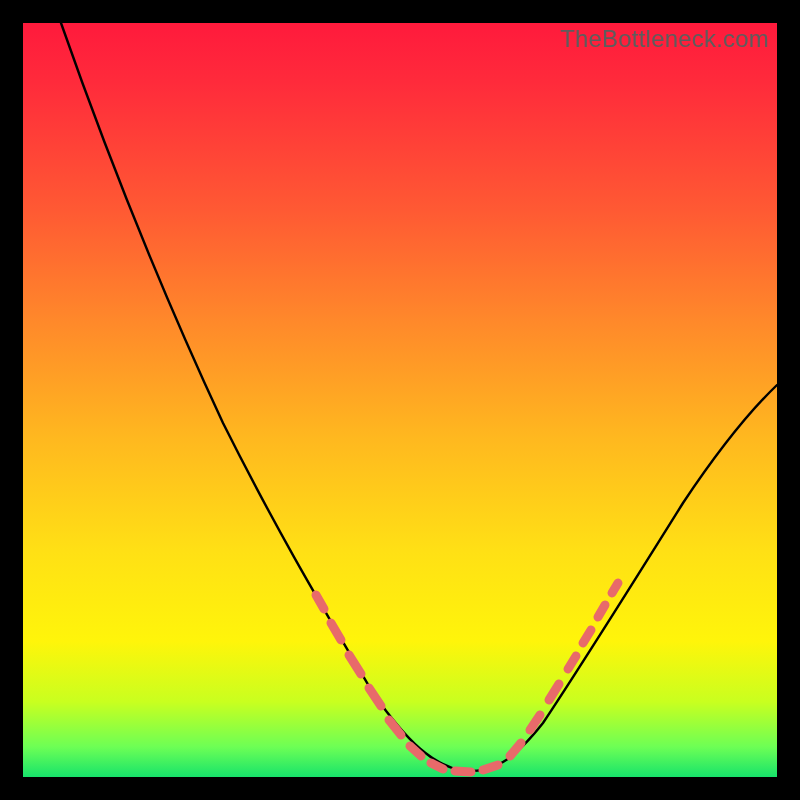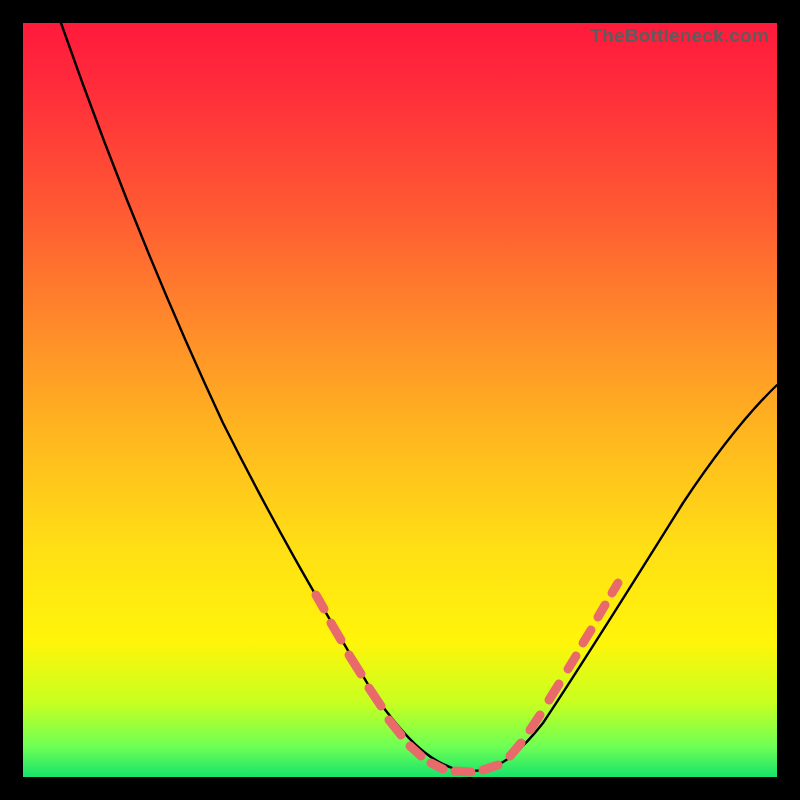--- a/index.html
+++ b/index.html
@@ -36,22 +36,22 @@
       #fff50a 82%,
       #c9ff1f 90%,
       #6dff55 96%,
       #17e36b 100%);
   }
   .watermark {
     position: absolute;
     top: 2px;
     right: 8px;
     color: #5d5d5d;
-    font-size: 19px;
-    font-weight: 700;
+    font-size: 24px;
+    font-weight: 400;
     letter-spacing: 0.2px;
   }
   svg.curve {
     position: absolute;
     left: 0;
     top: 0;
     width: 754px;
     height: 754px;
     overflow: visible;
   }

